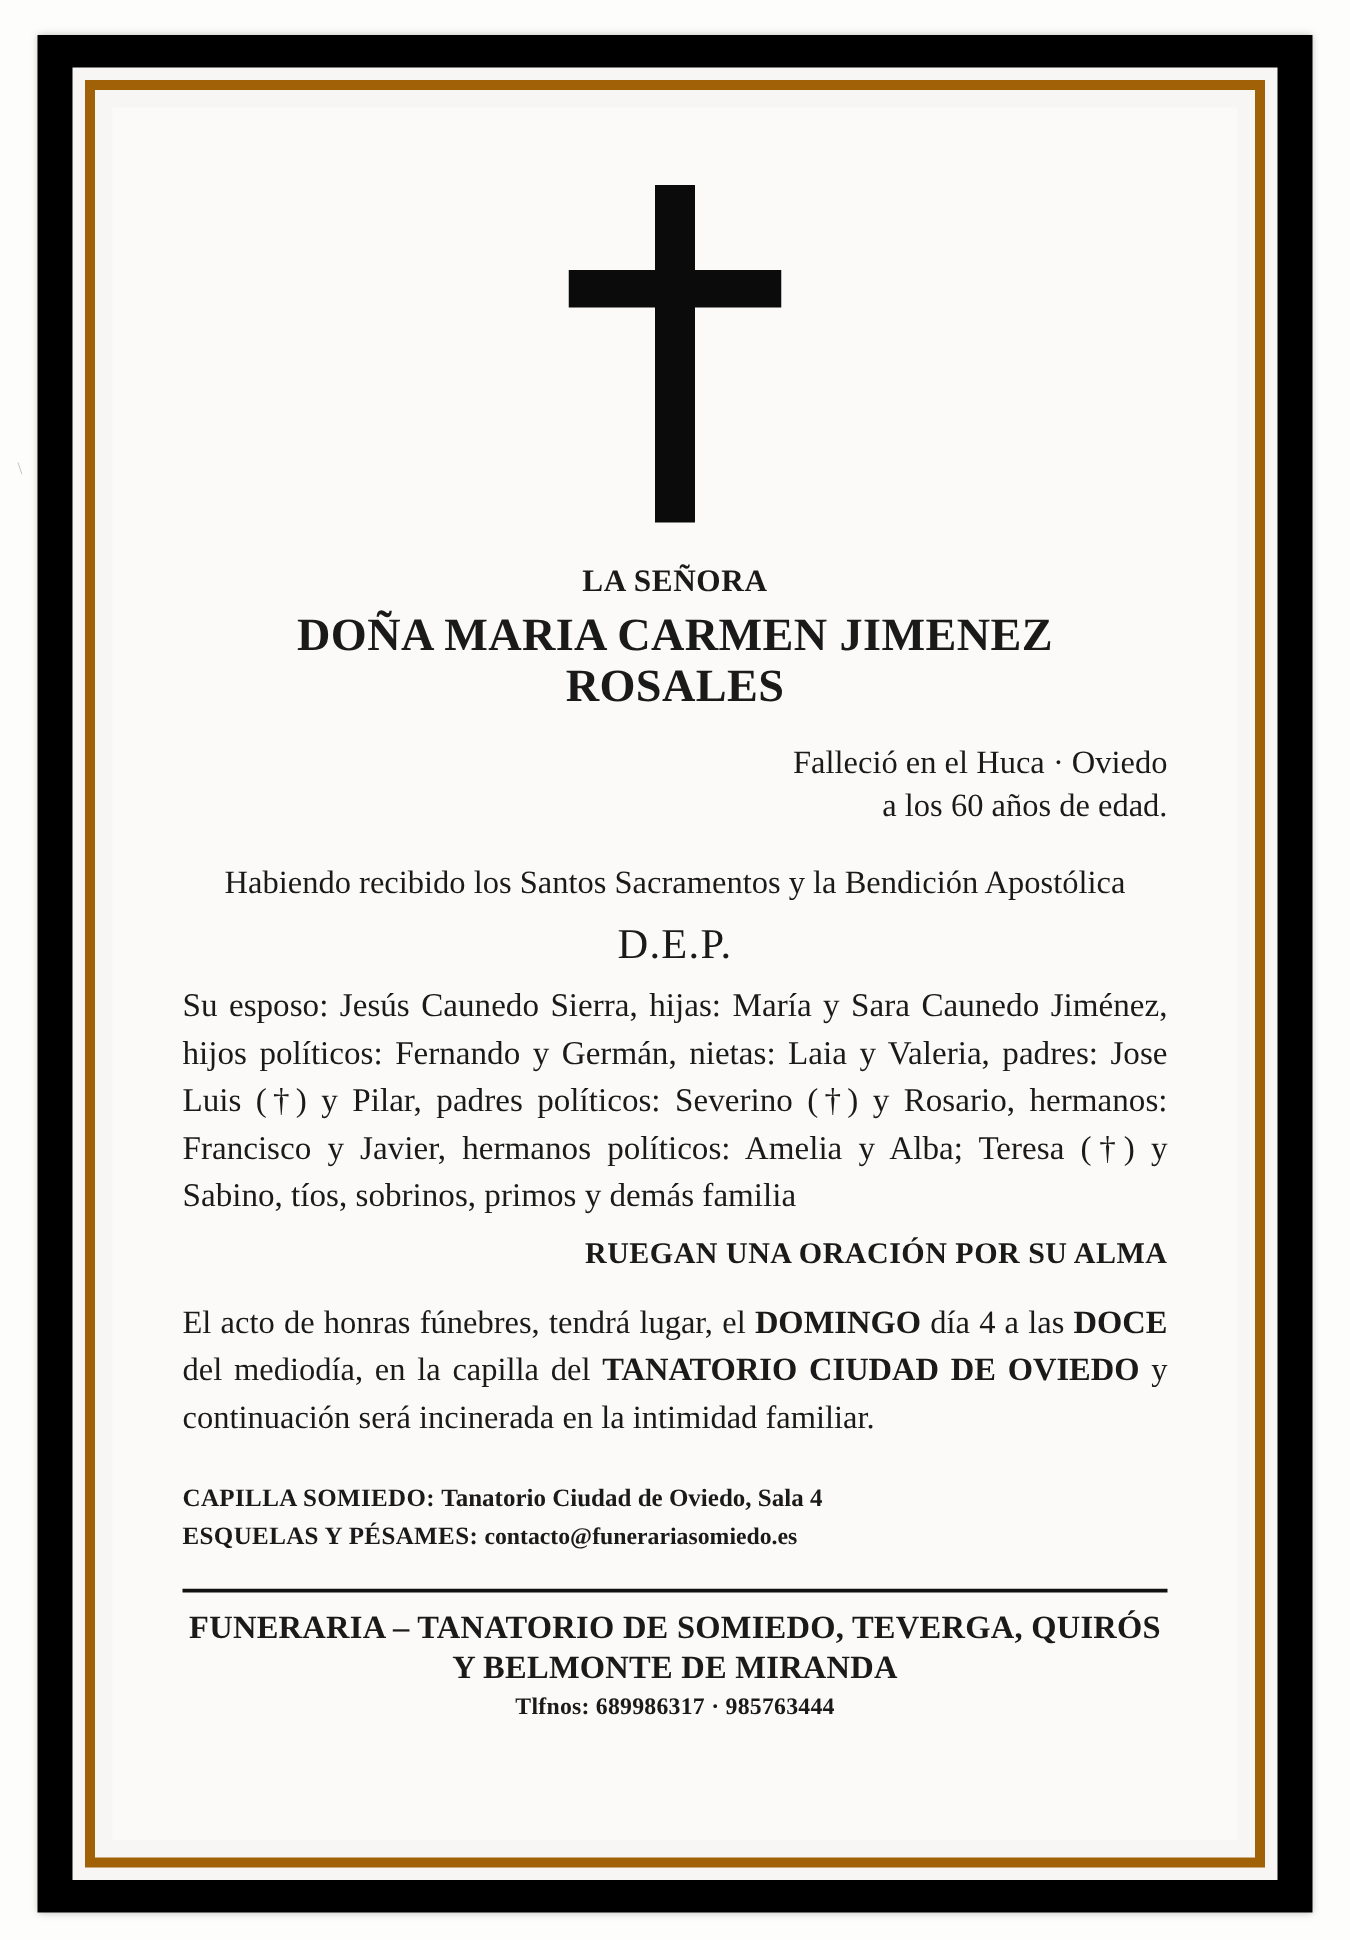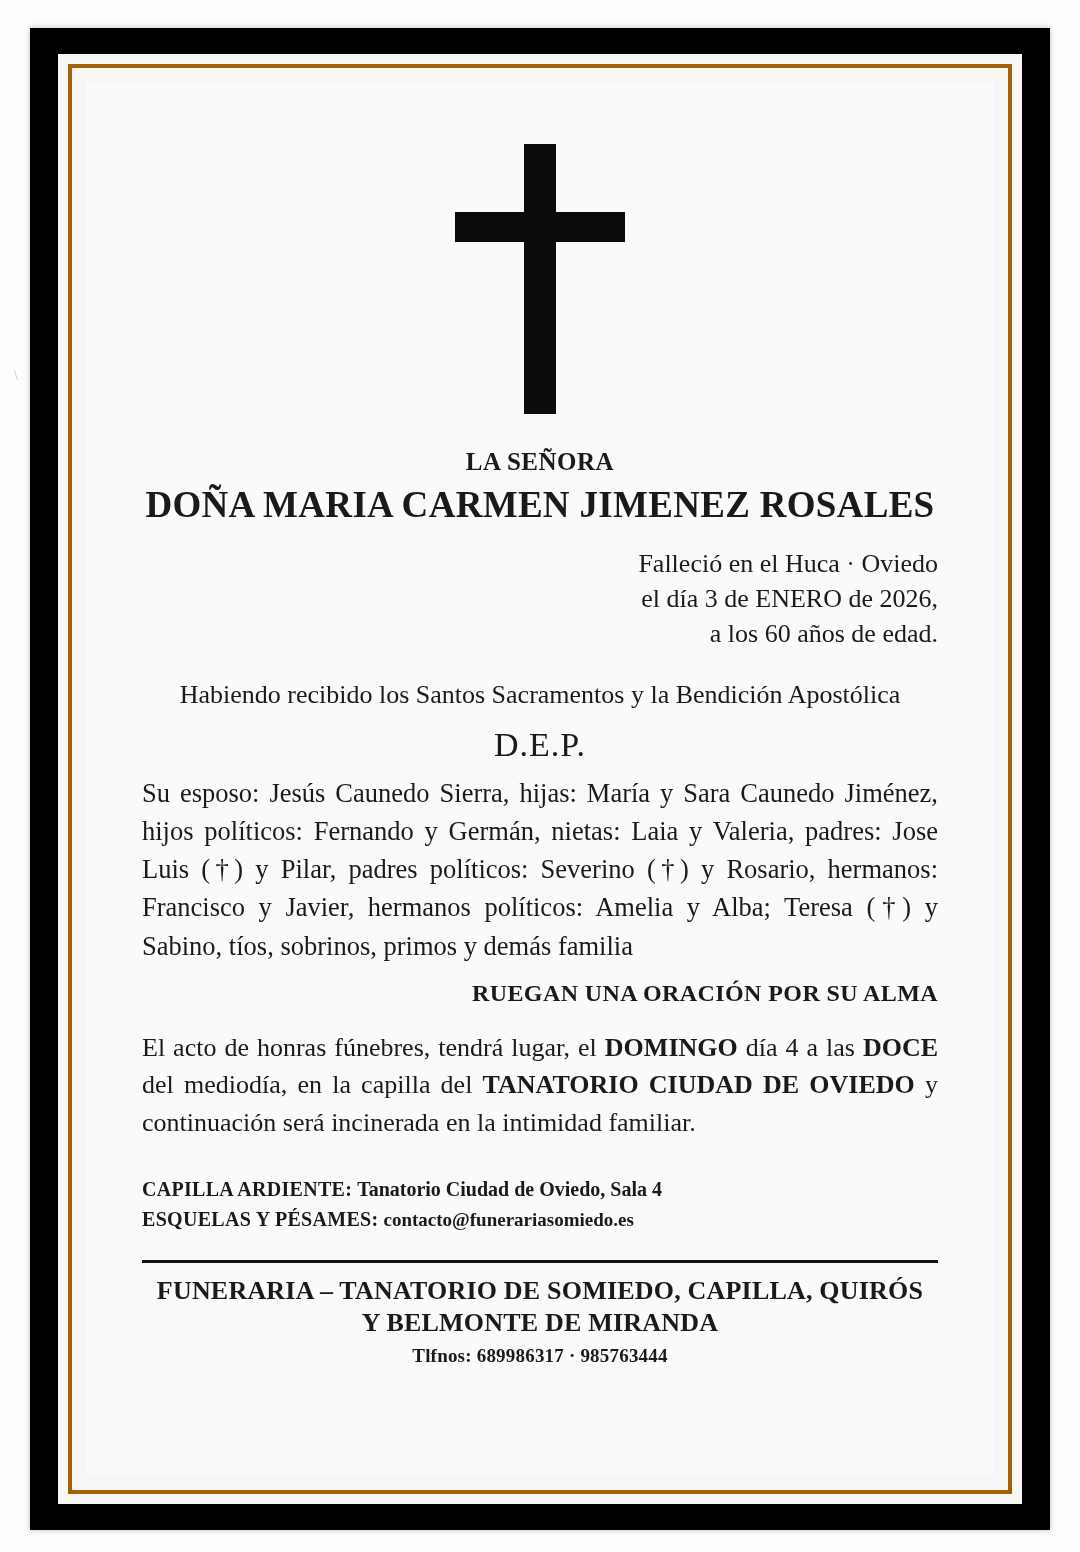--- a/index.html
+++ b/index.html
@@ -43,21 +43,21 @@
     background: #f7f6f4;
   }
 
   
   .thin-line {
     position: absolute;
     left: 10px;
     top: 10px;
     right: 10px;
     bottom: 10px;
-    border: 4px solid #a16207;
+    border: 8px solid #a16207;
   }
 
   .inner-area {
     position: absolute;
     left: 14px;
     top: 14px;
     right: 14px;
     bottom: 14px;
     background: #fbfaf8;
     padding: 0 56px;
@@ -218,51 +218,50 @@
               <div class="vert"></div>
               <div class="horz"></div>
             </div>
           </div>
 
           <div class="title-small">LA SEÑORA</div>
           <div class="name">DOÑA MARIA CARMEN JIMENEZ ROSALES</div>
 
           <div class="death-lines">
             <div>Falleció en el Huca · Oviedo</div>
-            <div>el día 3 de ENERO de 2026,</div>
             <div>a los 60 años de edad.</div>
           </div>
 
           <div class="sacraments">Habiendo recibido los Santos Sacramentos y la Bendición Apostólica</div>
 
           <div class="dep">D.E.P.</div>
 
           <div class="family">Su esposo: Jesús Caunedo Sierra, hijas: María y Sara Caunedo Jiménez, hijos políticos: Fernando y Germán, nietas: Laia y Valeria, padres: Jose Luis (†) y Pilar, padres políticos: Severino (†) y Rosario, hermanos: Francisco y Javier, hermanos políticos: Amelia y Alba; Teresa (†) y Sabino, tíos, sobrinos, primos y demás familia</div>
 
           <div class="pray">RUEGAN UNA ORACIÓN POR SU ALMA</div>
 
           <div class="service">
             <span>El acto de honras fúnebres, tendrá lugar, el </span><b>DOMINGO</b><span> día 4 a las </span><b>DOCE</b><span> del mediodía, en la capilla del </span><b>TANATORIO CIUDAD DE OVIEDO</b><span> y continuación será incinerada en la intimidad familiar.</span>
           </div>
 
           <div class="details">
             <div>
-              <span class="lbl">CAPILLA ARDIENTE:</span>
+              <span class="lbl">CAPILLA SOMIEDO:</span>
               <span class="val">Tanatorio Ciudad de Oviedo, Sala 4</span>
             </div>
             <div>
               <span class="lbl">ESQUELAS Y PÉSAMES:</span>
               <span class="val-normal">contacto@funerariasomiedo.es</span>
             </div>
           </div>
 
           <hr class="rule">
 
           <div class="footer">
-            <div class="f1">FUNERARIA – TANATORIO DE SOMIEDO, CAPILLA, QUIRÓS</div>
+            <div class="f1">FUNERARIA – TANATORIO DE SOMIEDO, TEVERGA, QUIRÓS</div>
             <div class="f1">Y BELMONTE DE MIRANDA</div>
             <div class="f2">
               <span>Tlfnos:</span>
               <span>689986317 · 985763444</span>
             </div>
           </div>
 
         </div>
       </div>
     </div>

